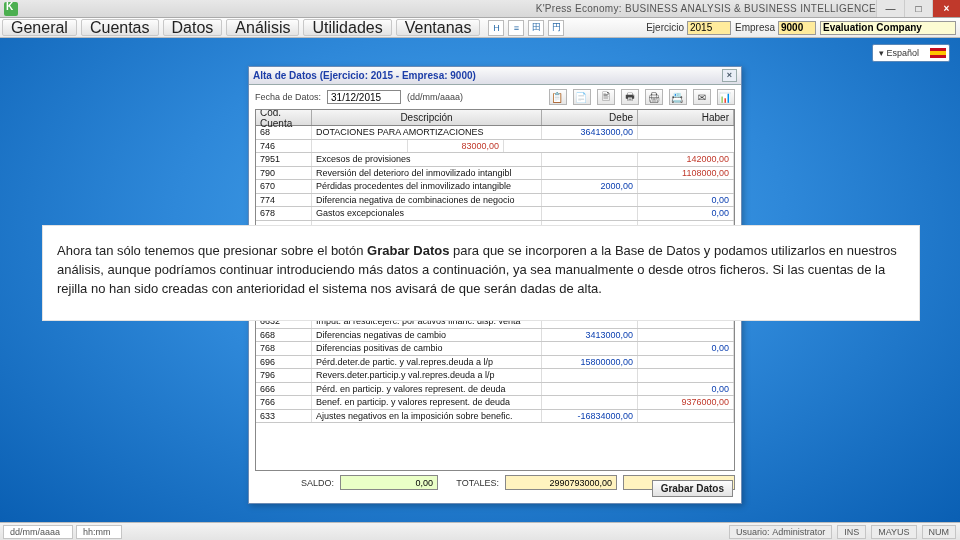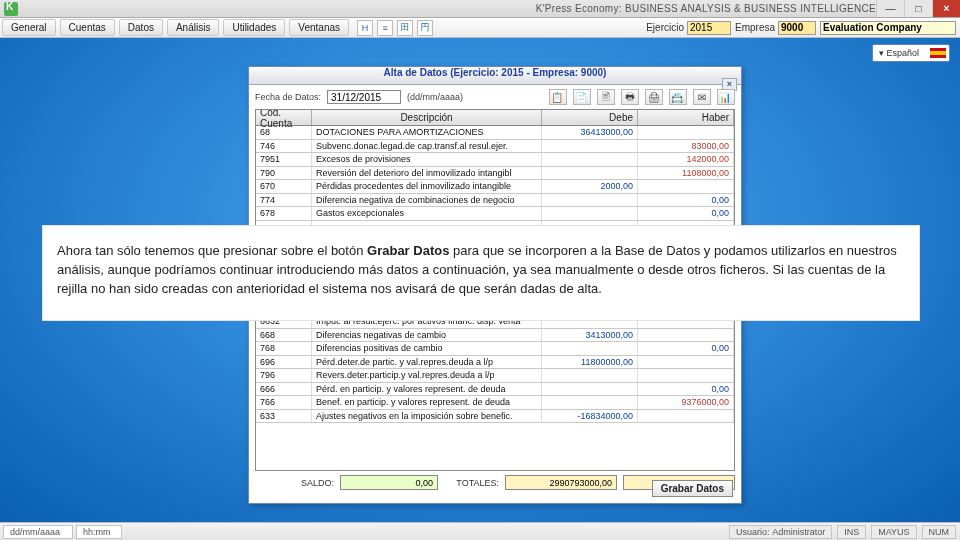--- a/index.html
+++ b/index.html
@@ -9,39 +9,39 @@
   
   .titlebar { height: 18px; background: linear-gradient(#e8e8e8,#d8d8d8); border-bottom:1px solid #aaa; display:flex; align-items:center; }
   .titlebar .app-icon { width:14px; height:14px; background:#4caf50; margin:0 4px; border-radius:2px; position:relative; }
   .titlebar .app-icon::after{content:"K"; color:#fff; font-weight:bold; font-size:10px; position:absolute; left:2px; top:-1px;}
   .titlebar .title { flex:1; text-align:right; font-size:10px; color:#555; letter-spacing:.3px;}
   .winbtns { display:flex; height:100%; }
   .winbtn { width:28px; height:100%; display:flex; align-items:center; justify-content:center; font-size:10px; color:#333; border-left:1px solid #ccc; background:#e6e6e6;}
   .winbtn.close { background:#c0392b; color:#fff; font-weight:bold;}
 
   .menubar { height:20px; background:linear-gradient(#fdfdfd,#ececec); border-bottom:1px solid #bbb; display:flex; align-items:stretch; }
-  .menubtn { padding:0 8px; display:flex; align-items:center; font-size:10px; background:linear-gradient(#fdfdfd,#e3e3e3); border:1px solid #c8c8c8; border-radius:2px; margin:1px 2px; color:#222;}
+  .menubtn { padding:0 8px; display:flex; align-items:center; font-size:16px; background:linear-gradient(#fdfdfd,#e3e3e3); border:1px solid #c8c8c8; border-radius:2px; margin:1px 2px; color:#222;}
   .menu-icons { display:flex; align-items:center; margin-left:6px; gap:4px;}
   .micon { width:16px; height:16px; background:#fff; border:1px solid #bbb; display:flex; align-items:center; justify-content:center; font-size:9px; color:#2b6caa;}
   .rightinfo { margin-left:auto; display:flex; align-items:center; gap:4px; padding-right:4px; font-size:10px; color:#333;}
   .field { display:flex; align-items:center; gap:3px;}
   .field input { height:14px; font-size:10px; border:1px solid #999; padding:0 2px;}
   .field input.year{ width:44px; background:#ffeb9c;}
   .field input.emp{ width:38px; background:#ffeb9c; font-weight:bold;}
   .field input.comp{ width:136px; background:#fdfcd3; font-weight:bold;}
 
   .workspace { position:relative; height:484px; background: radial-gradient(ellipse at 50% 38%, #4aa7ee 0%, #2e88d9 45%, #0a5fb3 100%); }
 
   .lang-selector { position:absolute; top:6px; right:10px; width:78px; height:18px; background:#fff; border:1px solid #5a88b8; border-radius:2px; display:flex; align-items:center; font-size:9px; color:#333; padding:0 3px;}
   .lang-selector .flag{width:16px; height:10px; background:linear-gradient(to bottom,#c60b1e 33%,#ffc400 33% 66%,#c60b1e 66%); margin-left:auto;}
   .lang-selector .dd{margin:0 3px;}
 
   
   .dialog { position:absolute; left:248px; top:28px; width:494px; height:438px; background:#fff; border:1px solid #6b8bb5; box-shadow:2px 2px 6px rgba(0,0,0,.25);}
-  .dlg-title { height:18px; background:linear-gradient(#fbfbfb,#dedfe8); border-bottom:1px solid #9aa; padding:0 4px; display:flex; align-items:center; font-size:10px; color:#1d3ea8; font-weight:bold;flex-direction:column;}
+  .dlg-title { height:18px; background:linear-gradient(#fbfbfb,#dedfe8); border-bottom:1px solid #9aa; padding:0 4px; display:flex; align-items:center; font-size:10px; color:#1d3ea8; font-weight:bold;}
   .dlg-title .x{margin-left:auto; width:15px; height:13px; background:#e9eef6; border:1px solid #9aa; text-align:center; line-height:11px; color:#456; font-size:9px;}
   .dlg-body { padding:4px 6px; }
   .dlg-row1 { display:flex; align-items:center; gap:6px; font-size:9px; color:#444; margin-bottom:4px;}
   .dlg-row1 input.date{height:14px; width:74px; font-size:10px; border:1px solid #888; padding:0 3px;}
   .dlg-row1 .spacer{flex:1;}
   .tool { width:18px; height:16px; border:1px solid #b5b5b5; background:linear-gradient(#fdfdfd,#e6e6e6); display:flex; align-items:center; justify-content:center; font-size:10px;}
 
   .grid { border:1px solid #888; height:362px; overflow:hidden;}
   .ghdr { display:flex; background:linear-gradient(#f5f5f5,#dedede); border-bottom:1px solid #888; height:16px;}
   .gh { border-right:1px solid #aaa; padding:1px 4px; font-size:10px; color:#222; display:flex; align-items:center; justify-content:center;}
@@ -149,21 +149,20 @@
         </div>
         <div id="grid-rows">
             <div class="grow">
               <div class="gc c-cod">68</div>
               <div class="gc c-des">DOTACIONES PARA AMORTIZACIONES</div>
               <div class="gc c-debe">36413000,00</div>
               <div class="gc c-hab"></div>
             </div>
             <div class="grow">
               <div class="gc c-cod">746</div>
-              <div class="gc c-des">Subvenc.donac.legad.de cap.transf.al resul.ejer.</div>
               <div class="gc c-debe"></div>
               <div class="gc c-hab red">83000,00</div>
             </div>
             <div class="grow">
               <div class="gc c-cod">7951</div>
               <div class="gc c-des">Excesos de provisiones</div>
               <div class="gc c-debe"></div>
               <div class="gc c-hab red">142000,00</div>
             </div>
             <div class="grow">
@@ -246,21 +245,21 @@
             </div>
             <div class="grow">
               <div class="gc c-cod">768</div>
               <div class="gc c-des">Diferencias positivas de cambio</div>
               <div class="gc c-debe"></div>
               <div class="gc c-hab">0,00</div>
             </div>
             <div class="grow">
               <div class="gc c-cod">696</div>
               <div class="gc c-des">Pérd.deter.de partic. y val.repres.deuda a l/p</div>
-              <div class="gc c-debe">11800000,00</div>
+              <div class="gc c-debe">15800000,00</div>
               <div class="gc c-hab"></div>
             </div>
             <div class="grow">
               <div class="gc c-cod">796</div>
               <div class="gc c-des">Revers.deter.particip.y val.repres.deuda a l/p</div>
               <div class="gc c-debe"></div>
               <div class="gc c-hab"></div>
             </div>
             <div class="grow">
               <div class="gc c-cod">666</div>

